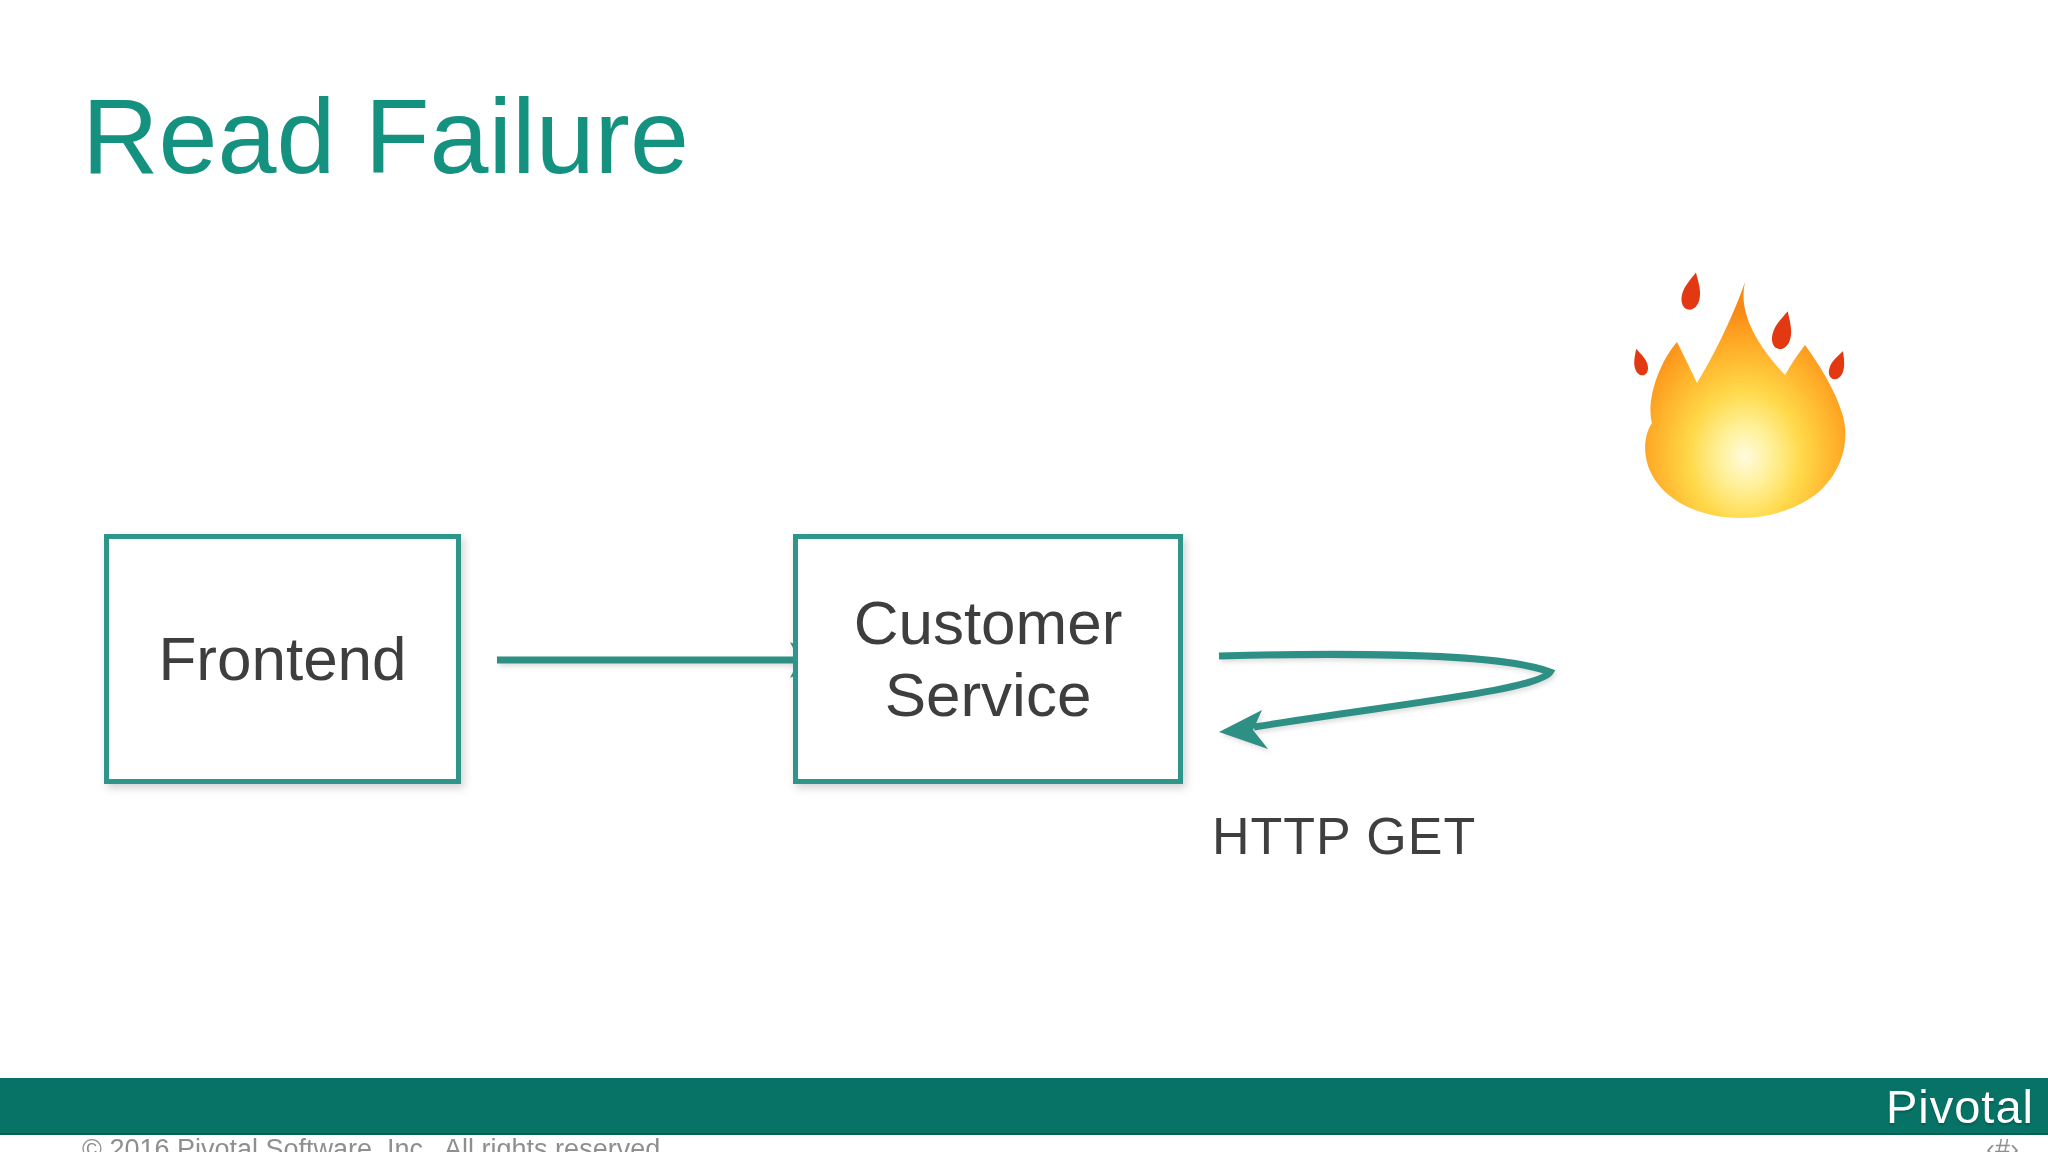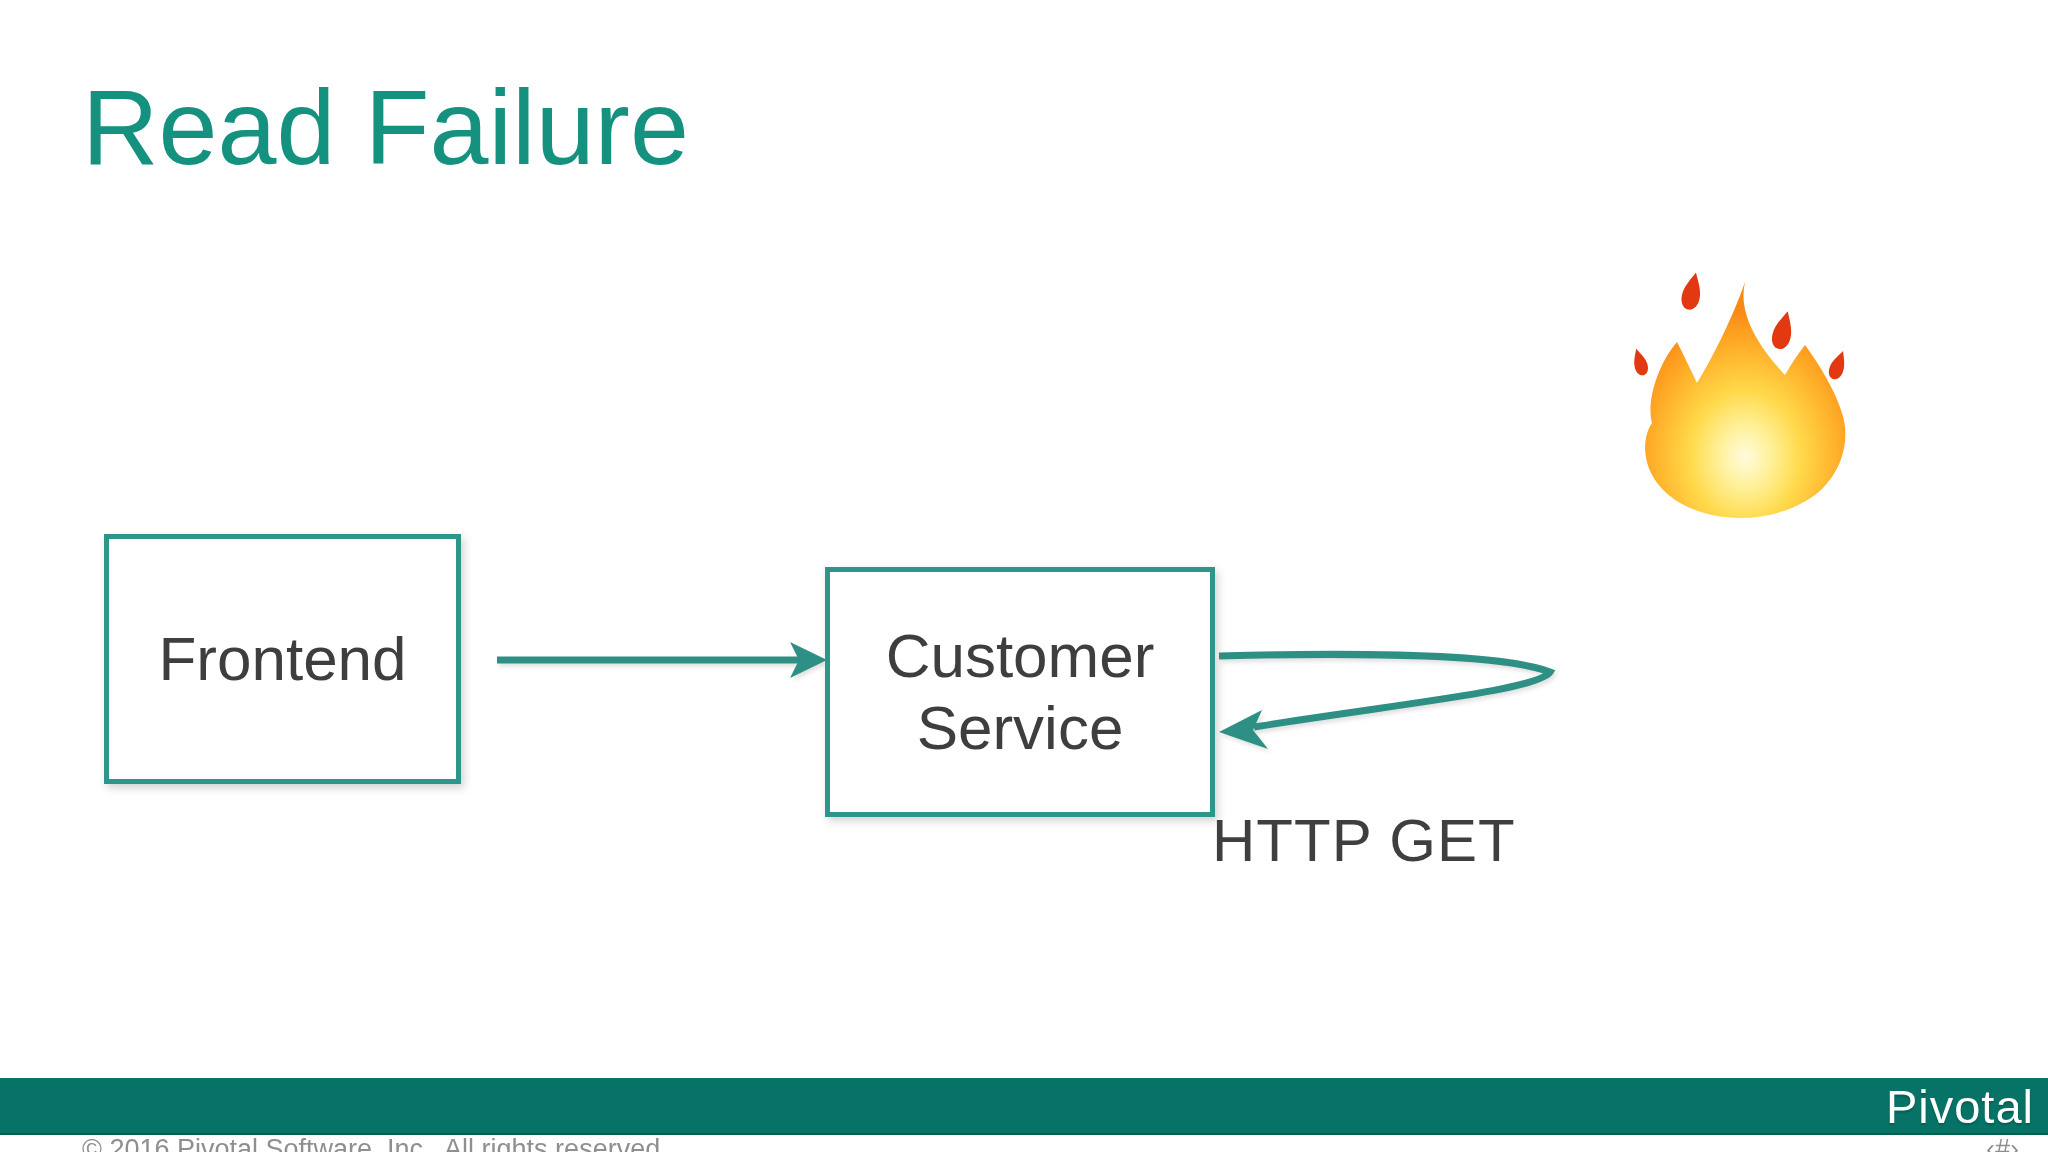--- a/index.html
+++ b/index.html
@@ -4,45 +4,45 @@
 <style>
   html,body{margin:0;padding:0;}
   body{
     width:2048px;height:1152px;overflow:hidden;background:#ffffff;
     font-family:"Liberation Sans","DejaVu Sans",sans-serif;
     position:relative;
   }
   .slide{position:absolute;inset:0;width:2048px;height:1152px;background:#ffffff;}
 
   .title{
-    position:absolute;left:82px;top:74px;margin:0;
+    position:absolute;left:82px;top:83px;margin:0;
     font-size:106px;font-weight:400;line-height:1;
     color:var(--title,#14917F);letter-spacing:0px;white-space:nowrap;
   }
 
   .connectors{position:absolute;left:0;top:0;width:2048px;height:1152px;
     filter:drop-shadow(2px 3px 2px rgba(0,0,0,0.12));}
 
   .node{
     position:absolute;top:534px;height:250px;box-sizing:border-box;
     background:#ffffff;border:5px solid var(--node-border,#2E958A);
     box-shadow:3px 4px 8px rgba(110,110,110,0.30);
     display:flex;align-items:center;justify-content:center;text-align:center;
   }
   .node .label{
     font-size:62px;line-height:1.16;color:var(--node-text,#3E3E3E);
     padding:0 18px;
   }
   .node-frontend{left:104px;width:357px;}
-  .node-customer{left:825px;width:390px;margin-top:33px;}
+  .node-customer{left:793px;width:390px;}
   .node-email{left:1552px;width:393px;}
 
   .edge-label{
     position:absolute;left:1212px;top:806px;
-    font-size:60px;color:var(--annotation-text,#3F3F3F);
+    font-size:52px;color:var(--annotation-text,#3F3F3F);
     letter-spacing:1px;white-space:nowrap;
   }
 
   .fire{position:absolute;left:1616px;top:252px;width:240px;height:285px;}
 
   .footer-bar{
     position:absolute;left:0;top:1078px;width:2048px;height:55px;
     background:var(--footer-bar,#077266);
     border-bottom:2px solid rgba(0,60,50,0.35);
   }

